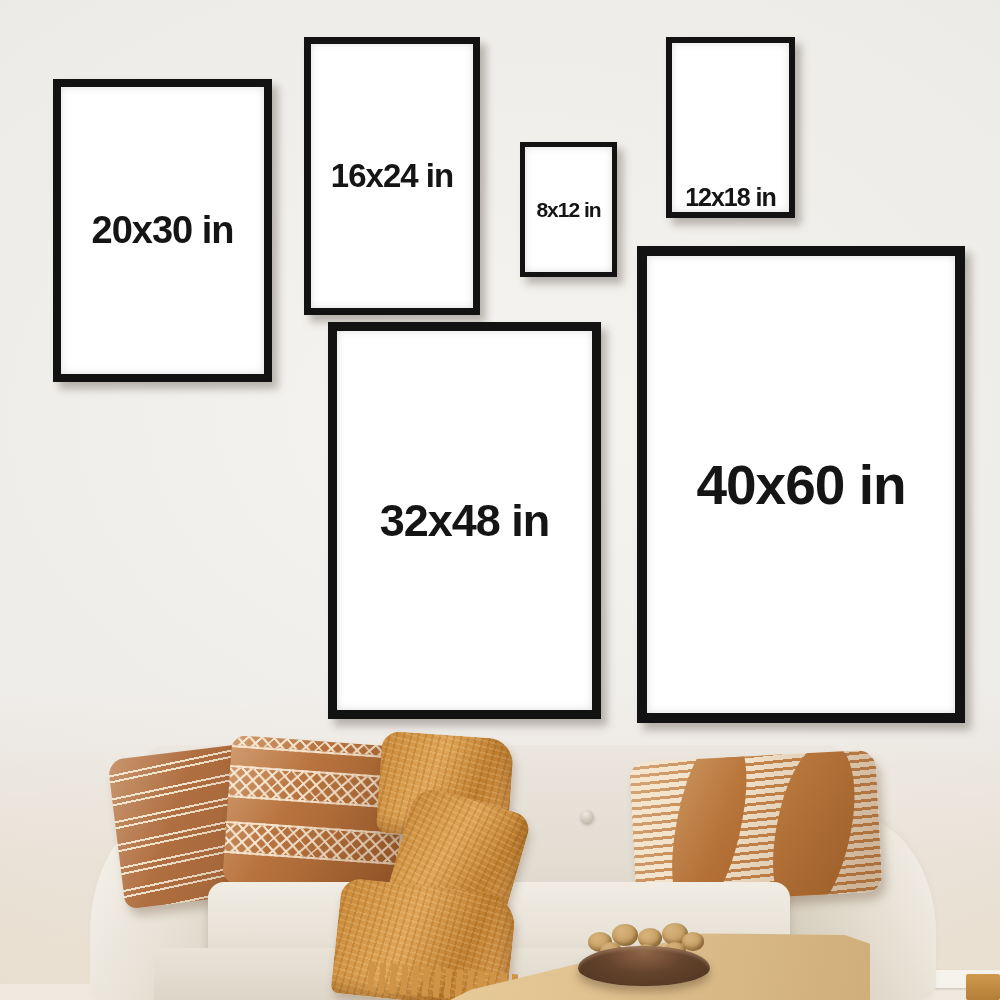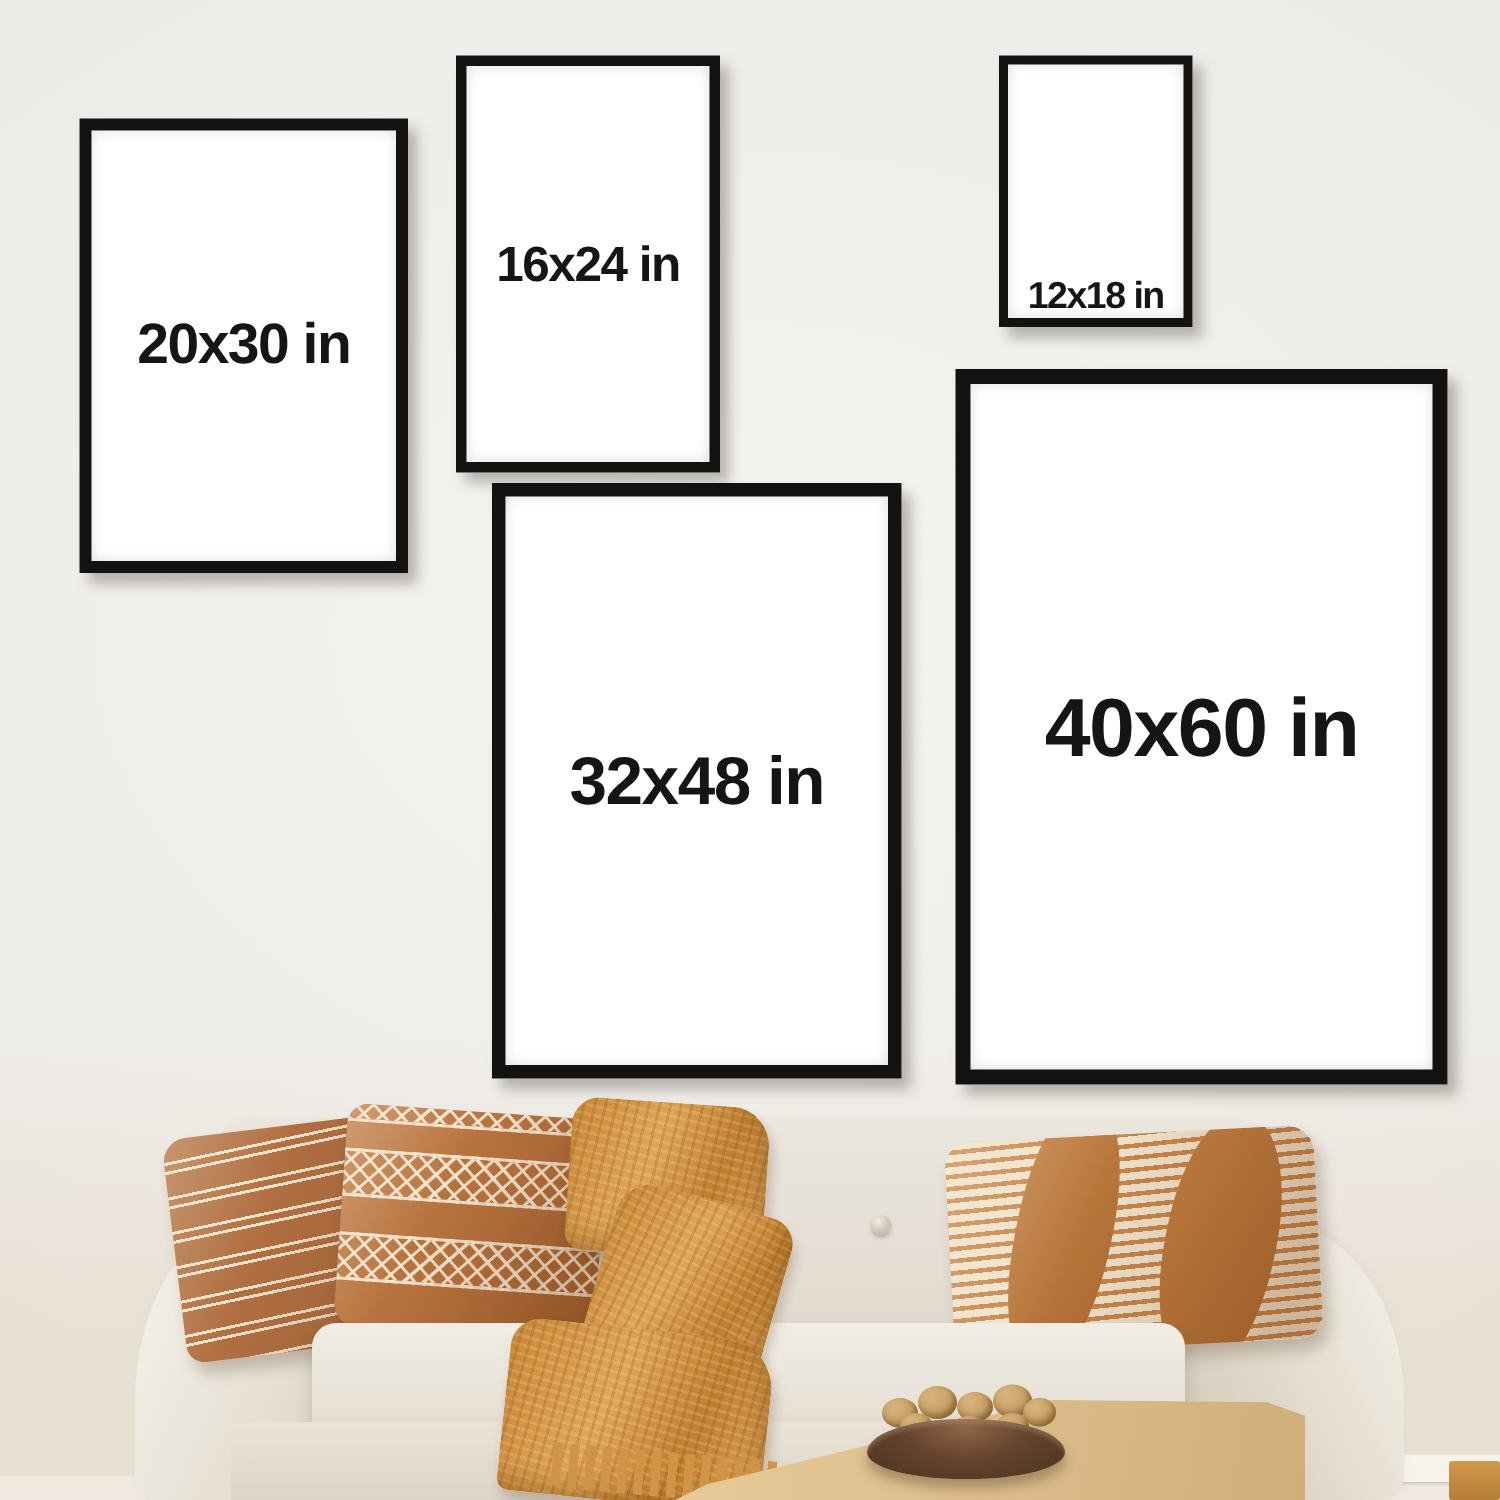--- a/index.html
+++ b/index.html
@@ -120,20 +120,23 @@
   <div class="wall-lower"></div>
   <div class="floor"></div>
   <div class="baseboard"></div>
 
   <div class="frame f1">
     <span class="size-label">20x30 in</span>
   </div>
   <div class="frame f2">
     <span class="size-label">16x24 in</span>
   </div>
+  <div class="frame f3">
+    <span class="size-label">8x12 in</span>
+  </div>
   <div class="frame f4">
     <span class="size-label">12x18 in</span>
   </div>
   <div class="frame f6">
     <span class="size-label">32x48 in</span>
   </div>
   <div class="frame f7">
     <span class="size-label">40x60 in</span>
   </div>
 

